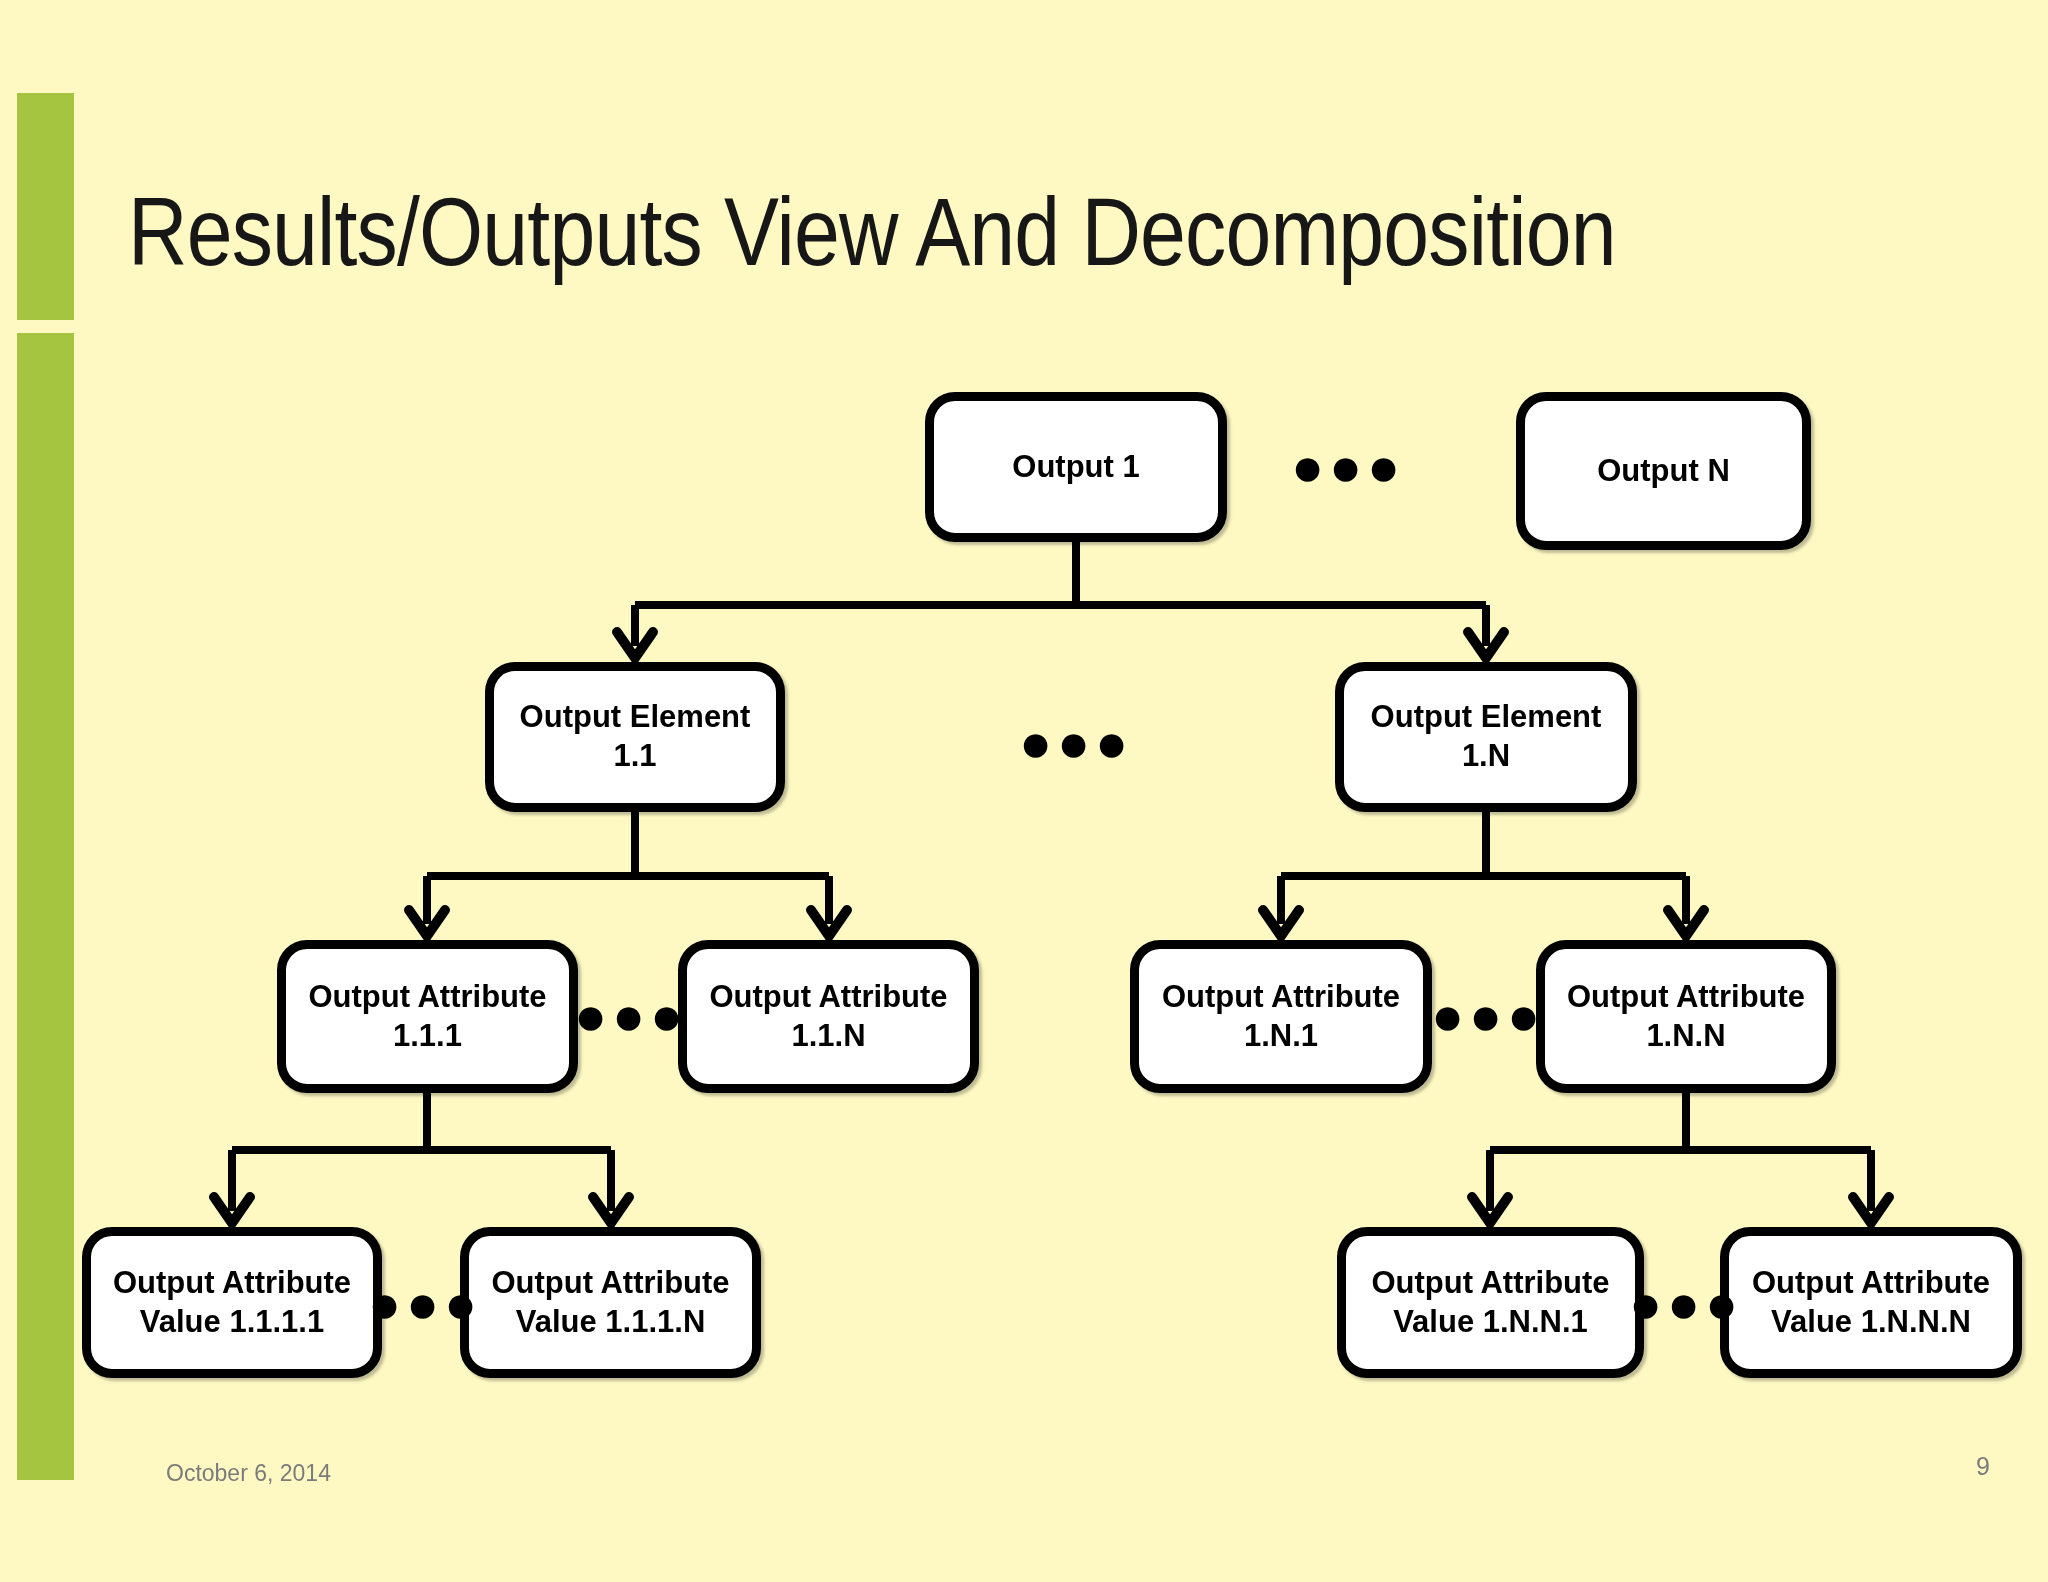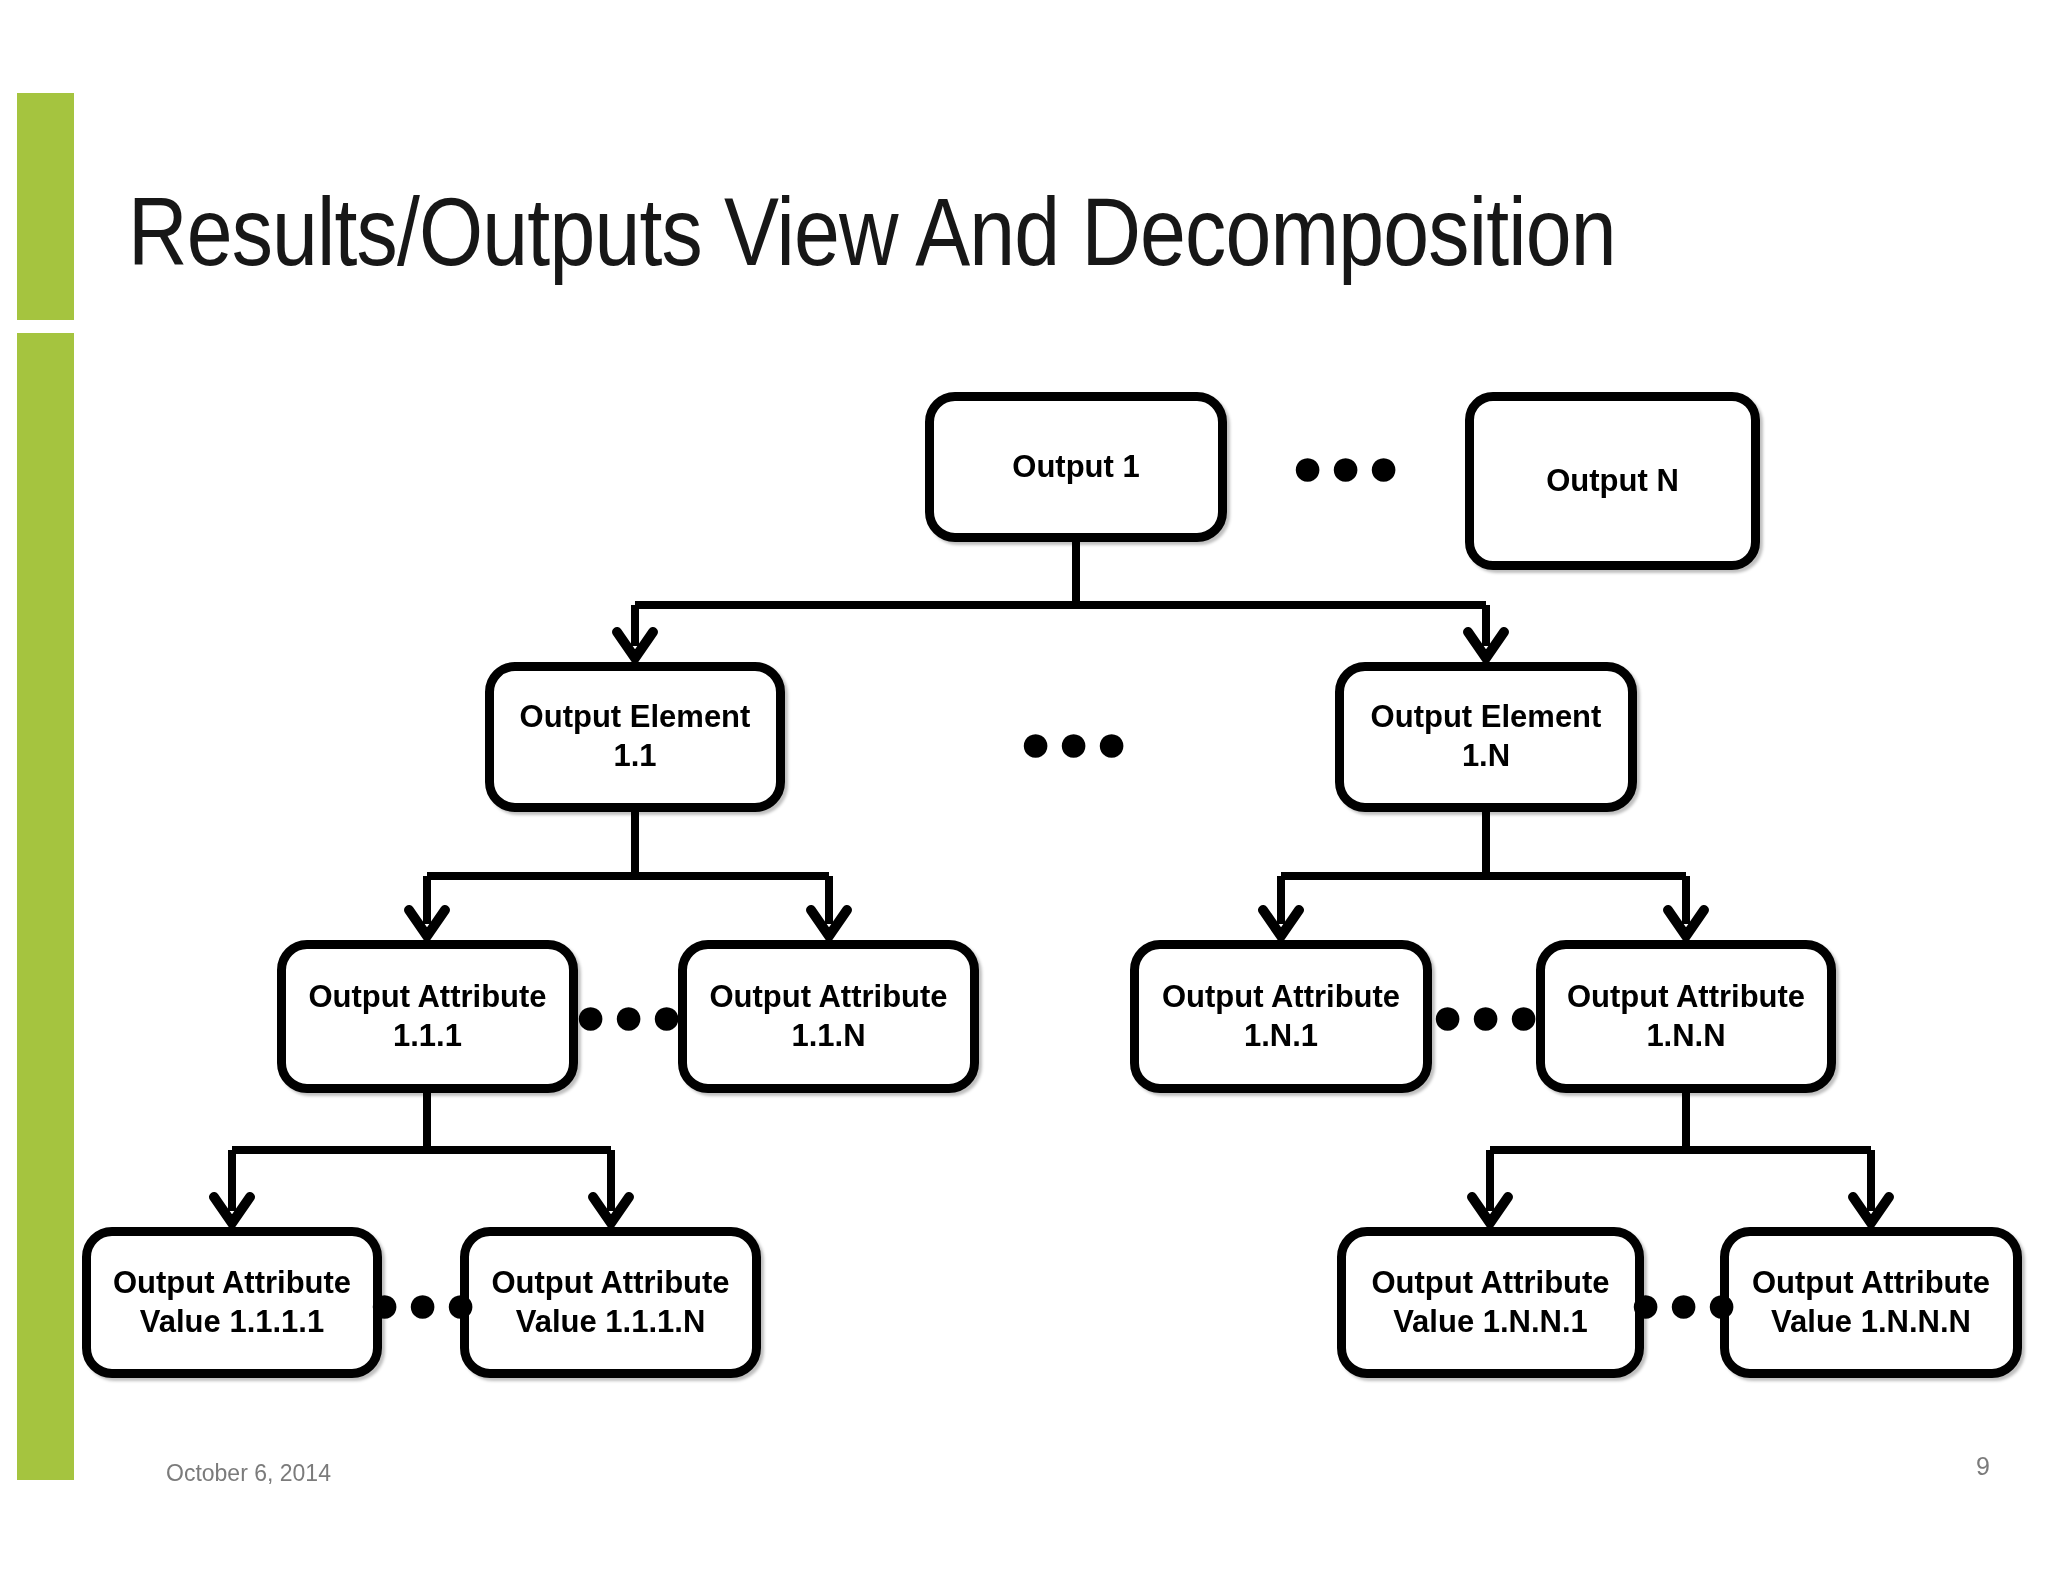--- a/index.html
+++ b/index.html
@@ -1,19 +1,19 @@
 <!DOCTYPE html>
 <html style="--accent: #a5c43f;"><head>
 <meta charset="utf-8">
 <style>
   html,body{margin:0;padding:0;background:#e8e8e8;}
   .slide{
     position:relative;
     width:2048px;height:1582px;
-    background:#ffffff;
+    background:#fef9c3;
     overflow:hidden;
     font-family:"Liberation Sans", sans-serif;
   }
   
   .accent-bar{position:absolute;left:17px;width:57px;background:var(--accent,#a5c43f);}
   .accent-bar.top{top:93px;height:227px;}
   .accent-bar.main{top:333px;height:1147px;}
 
   
   .title{
@@ -30,21 +30,21 @@
     box-sizing:border-box;
     border:9px solid #000;border-radius:30px;
     background:#fff;
     box-shadow:3px 3px 3px rgba(0,0,0,0.25);
     display:flex;align-items:center;justify-content:center;
     text-align:center;
     font-weight:700;font-size:31px;line-height:1.25;color:#000;
     white-space:pre-line;
   }
   #n-output-1   {left:925px; top:392px; width:302px;height:150px;text-align:center;}
-  #n-output-n   {left:1465px;top:392px; width:295px;height:178px;border-radius:28px;}
+  #n-output-n   {left:1516px;top:392px; width:295px;height:158px;}
   #n-oe-1-1     {left:485px; top:662px; width:300px;height:150px;}
   #n-oe-1-n    {left:1335px;top:662px; width:302px;height:150px;}
   #n-oa-1-1-1   {left:277px; top:940px; width:301px;height:153px;}
   #n-oa-1-1-n   {left:678px; top:940px; width:301px;height:153px;}
   #n-oa-1-n-1   {left:1130px;top:940px; width:302px;height:153px;}
   #n-oa-1-n-n   {left:1536px;top:940px; width:300px;height:153px;}
   #n-oav-1-1-1-1{left:82px;  top:1227px;width:300px;height:151px;}
   #n-oav-1-1-1-n{left:460px; top:1227px;width:301px;height:151px;}
   #n-oav-1-n-n-1{left:1337px;top:1227px;width:307px;height:151px;}
   #n-oav-1-n-n-n{left:1720px;top:1227px;width:302px;height:151px;}

